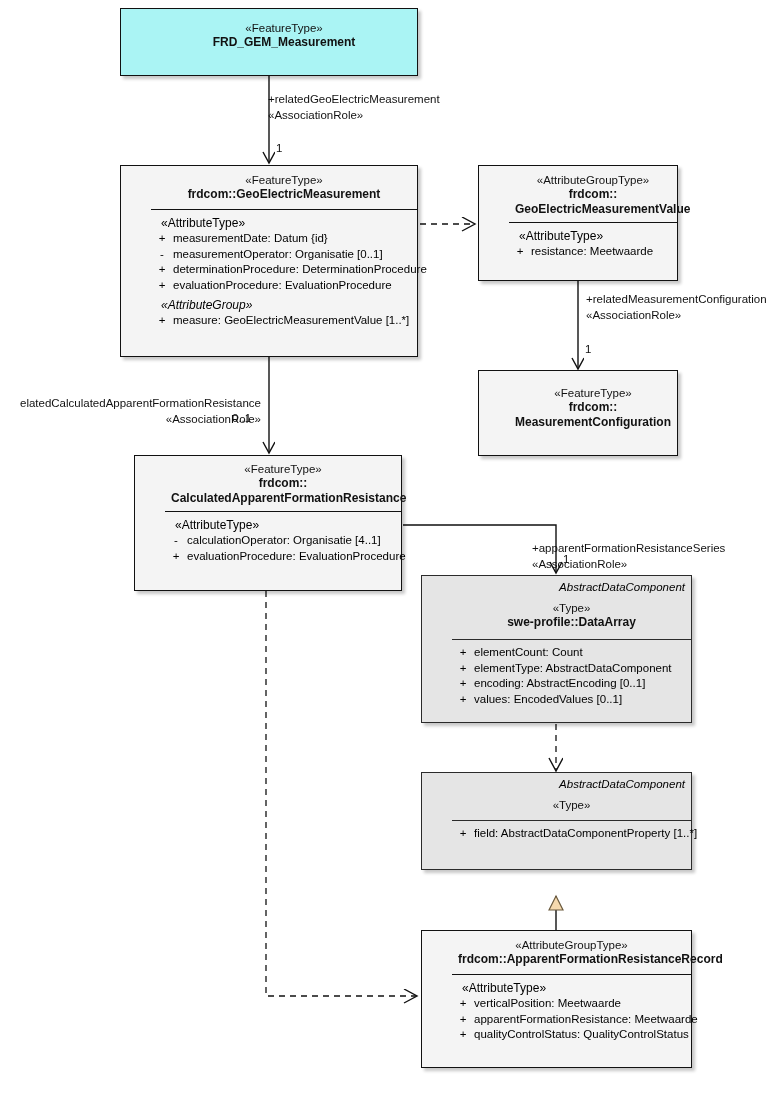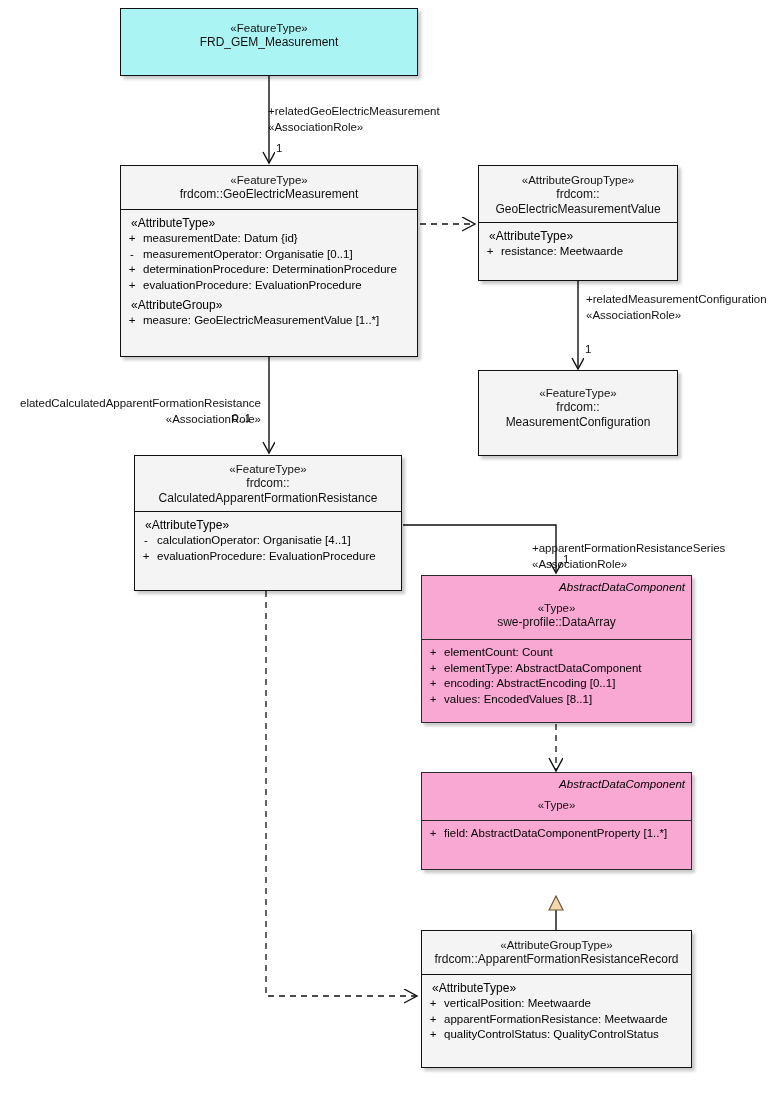--- a/index.html
+++ b/index.html
@@ -13,39 +13,40 @@
   svg.edges{position:absolute;left:0;top:0;width:783px;height:1114px;pointer-events:none;}
 
   
   .uml{
     position:absolute;
     box-sizing:border-box;
     border:1.6px solid #111111;
     box-shadow:3px 3px 3px rgba(0,0,0,.22);
     background:#f4f4f4;
     z-index:3;
+    padding-left:30px;
   }
   .uml .hdr{
     padding:5px 6px 6px 6px;
     text-align:center;
     line-height:1.22;
   }
   .uml .hdr .stereo{font-size:11.5px;color:#111;}
-  .uml .hdr .nm{font-size:12px;font-weight:normal;color:#111;white-space:nowrap;}
+  .uml .hdr .nm{font-size:12px;font-weight:bold;color:#111;white-space:nowrap;}
   .uml .hdr .abs{font-size:11.5px;font-style:italic;text-align:right;display:block;}
   .uml .divider{border-top:1.6px solid #111111;}
   .uml .body{padding:5px 0 6px 0;}
   .uml .grp{font-size:12px;padding:1px 0 1px 10px;white-space:nowrap;}
   .attr{display:flex;font-size:11.5px;line-height:1.38;white-space:nowrap;}
   .attr .vis{width:22px;text-align:center;flex:0 0 22px;}
   .attr .txt{flex:1 1 auto;}
 
   .cyan{background:#aaf4f4;}
   .grey{background:#f4f4f4;}
-  .orange{background:#f9a8d4;border-color:#2b2b2b;}
+  .orange{background:#e5e5e5;border-color:#2b2b2b;}
   .orange .divider{border-top-color:#2b2b2b;}
 
   
   .elbl{
     position:absolute;
     font-size:11.5px;
     line-height:1.36;
     color:#111;
     white-space:nowrap;
     z-index:4;
@@ -97,21 +98,21 @@
 
     <g>
       <line x1="556" y1="930" x2="556" y2="896" stroke="#111" stroke-width="1.4" marker-end="url(#triArrow)"></line>
     </g>
 
     <g>
       <path d="M266,591 L266,996 L416,996" fill="none" stroke="#111" stroke-width="1.3" stroke-dasharray="6,5" marker-end="url(#openArrowDash)"></path>
     </g>
   </svg>
 
-  <div class="elbl" style="left:268px;top:104px;">
+  <div class="elbl" style="left:268px;top:92px;">
     <div>+relatedGeoElectricMeasurement</div>
     <div>«AssociationRole»</div>
   </div>
   <div class="mult" style="left:276px;top:142px;">1</div>
 
   <div class="elbl" style="left:586px;top:292px;">
     <div>+relatedMeasurementConfiguration</div>
     <div>«AssociationRole»</div>
   </div>
   <div class="mult" style="left:585px;top:343px;">1</div>
@@ -152,21 +153,21 @@
         <span class="txt">measurementOperator: Organisatie [0..1]</span>
       </div>
       <div class="attr">
         <span class="vis">+</span>
         <span class="txt">determinationProcedure: DeterminationProcedure</span>
       </div>
       <div class="attr">
         <span class="vis">+</span>
         <span class="txt">evaluationProcedure: EvaluationProcedure</span>
       </div>
-      <div class="grp" style="padding-top:4px;">«AttributeGroup»</div>
+      <div class="grp" style="padding-top:4px;font-style:italic;">«AttributeGroup»</div>
       <div class="attr">
         <span class="vis">+</span>
         <span class="txt">measure: GeoElectricMeasurementValue [1..*]</span>
       </div>
     </div>
   </div>
 
   <div class="uml grey" style="left:478px;top:165px;width:200px;height:116px;">
     <div class="hdr" style="padding-top:7px;padding-bottom:6px;">
       <div class="stereo">«AttributeGroupType»</div>
@@ -226,21 +227,21 @@
       <div class="attr">
         <span class="vis">+</span>
         <span class="txt">elementType: AbstractDataComponent</span>
       </div>
       <div class="attr">
         <span class="vis">+</span>
         <span class="txt">encoding: AbstractEncoding [0..1]</span>
       </div>
       <div class="attr">
         <span class="vis">+</span>
-        <span class="txt">values: EncodedValues [8..1]</span>
+        <span class="txt">values: EncodedValues [0..1]</span>
       </div>
     </div>
   </div>
 
   <div class="uml orange" style="left:421px;top:772px;width:271px;height:98px;">
     <div class="hdr" style="padding-top:4px;padding-bottom:8px;">
       <span class="abs">AbstractDataComponent</span>
       <div class="stereo" style="margin-top:7px;">«Type»</div>
     </div>
     <div class="divider"></div>

